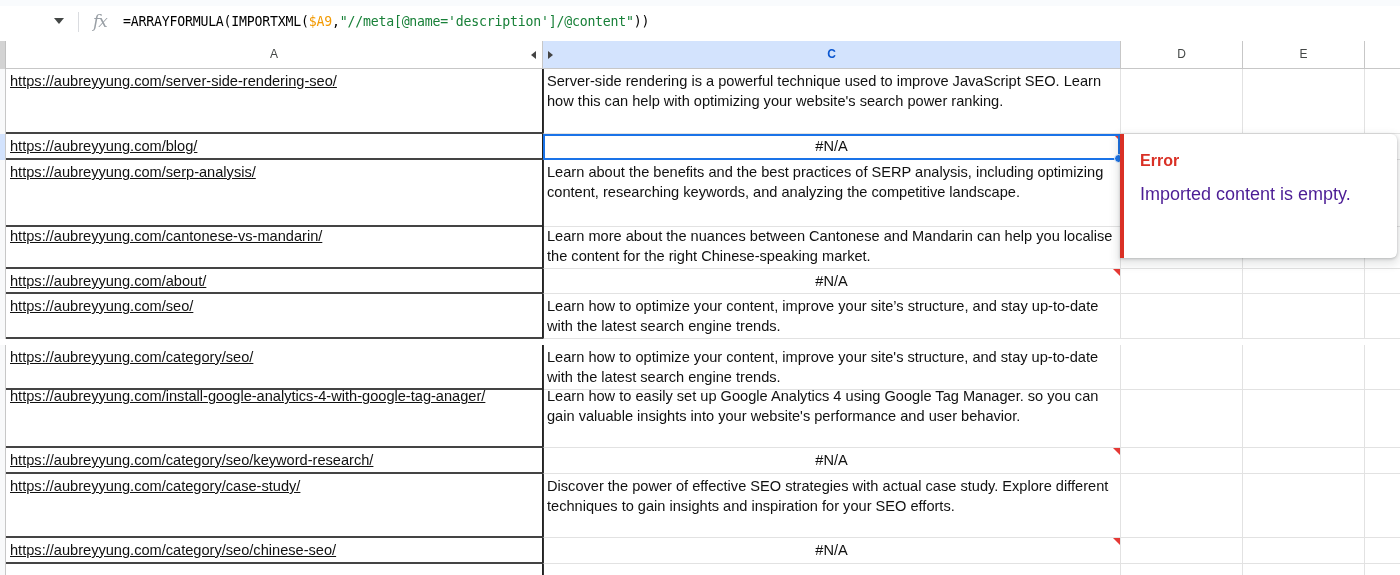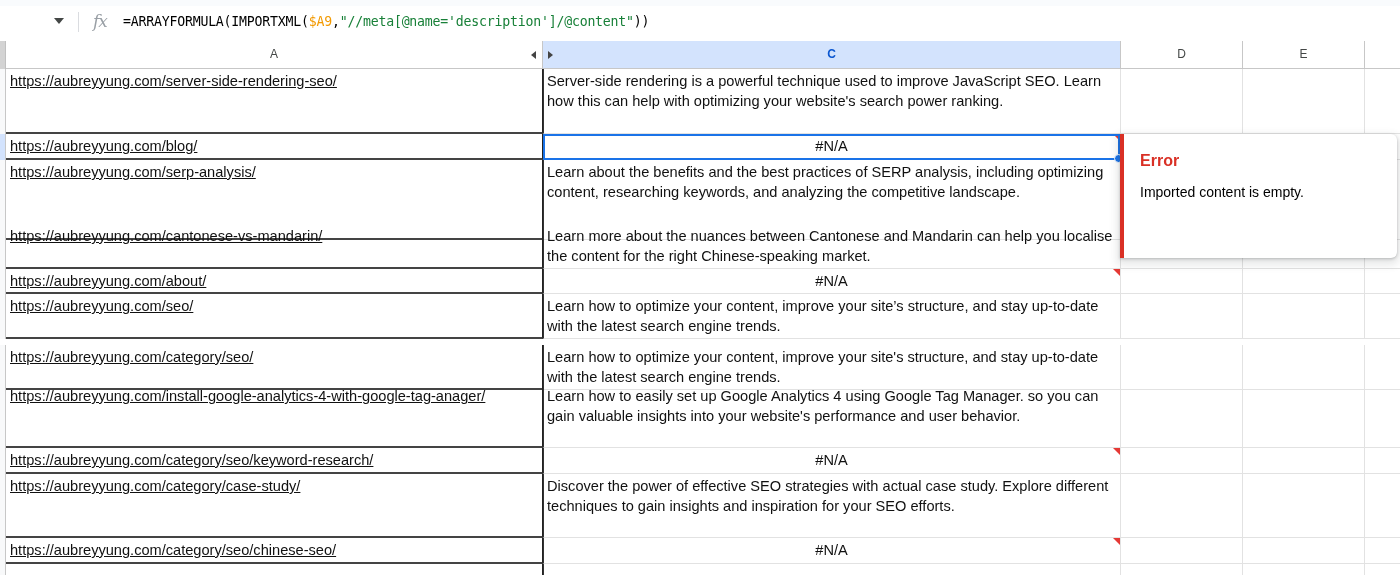--- a/index.html
+++ b/index.html
@@ -74,21 +74,21 @@
   }
 
   
   .error-popup {
     position: absolute; left: 1120px; top: 134px; width: 277px; height: 124px;
     background: #fff; border-radius: 0 6px 6px 0;
     box-shadow: 0 1px 3px rgba(60,64,67,0.3), 0 4px 8px 3px rgba(60,64,67,0.12);
     border-left: 4px solid #d93025;
   }
   .error-title { position: absolute; left: 16px; top: 18px; font-size: 16px; font-weight: bold; color: #d93025; }
-  .error-msg { position: absolute; left: 16px; top: 50px; font-size: 14px; color: #000000; }
+  .error-msg { position: absolute; left: 16px; top: 50px; font-size: 18px; color: #4c1d95; }
 </style>
 </head>
 <body>
 
 <div class="formula-bar">
   <div class="topstrip"></div>
   <div class="namebox-arrow"></div>
   <div class="fb-divider"></div>
   <div class="fx-icon">fx</div>
   <div class="formula-text"><span>=ARRAYFORMULA(IMPORTXML(</span><span class="ref">$A9</span><span>,</span><span class="str">"//meta[@name='description']/@content"</span><span>))</span></div>
@@ -115,21 +115,21 @@
       <div class="cell cell-f"></div>
     </div>
     <div class="row" style="top: 65px; height: 26px;">
       <div class="rowhdr sel"></div>
       <div class="cell cell-a"><span class="link">https://aubreyyung.com/blog/</span></div>
       <div class="cell cell-c na"><span>#N/A</span><span class="err-tri"></span></div>
       <div class="cell cell-d"></div>
       <div class="cell cell-e"></div>
       <div class="cell cell-f"></div>
     </div>
-    <div class="row" style="top: 91px; height: 80px;">
+    <div class="row" style="top: 91px; height: 67px;">
       <div class="rowhdr"></div>
       <div class="cell cell-a"><span class="link">https://aubreyyung.com/serp-analysis/</span></div>
       <div class="cell cell-c"><span>Learn about the benefits and the best practices of SERP analysis, including optimizing content, researching keywords, and analyzing the competitive landscape.</span></div>
       <div class="cell cell-d"></div>
       <div class="cell cell-e"></div>
       <div class="cell cell-f"></div>
     </div>
     <div class="row" style="top: 155px; height: 45px;">
       <div class="rowhdr"></div>
       <div class="cell cell-a"><span class="link">https://aubreyyung.com/cantonese-vs-mandarin/</span></div>

